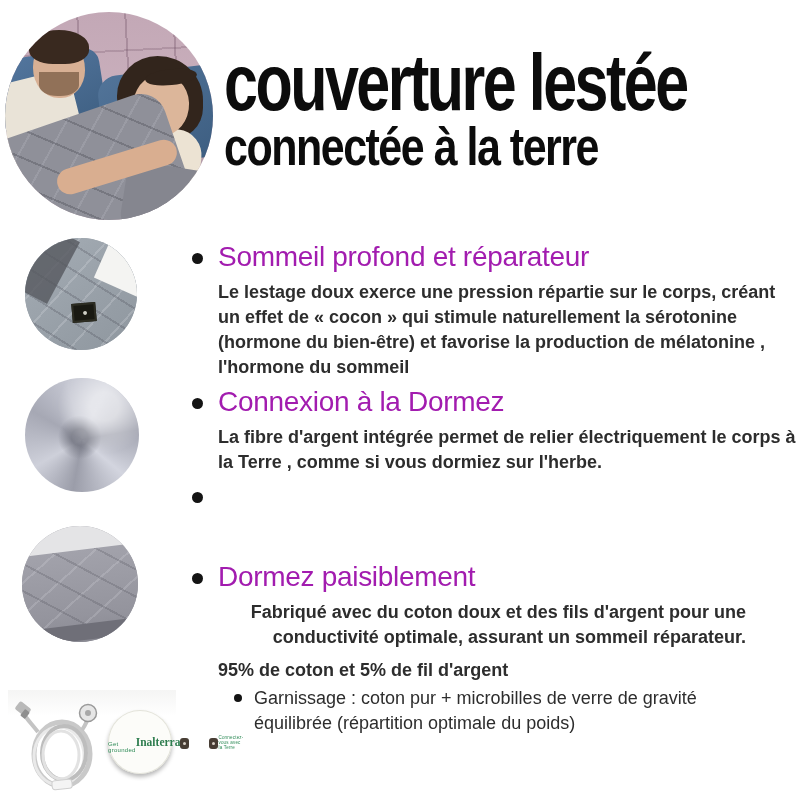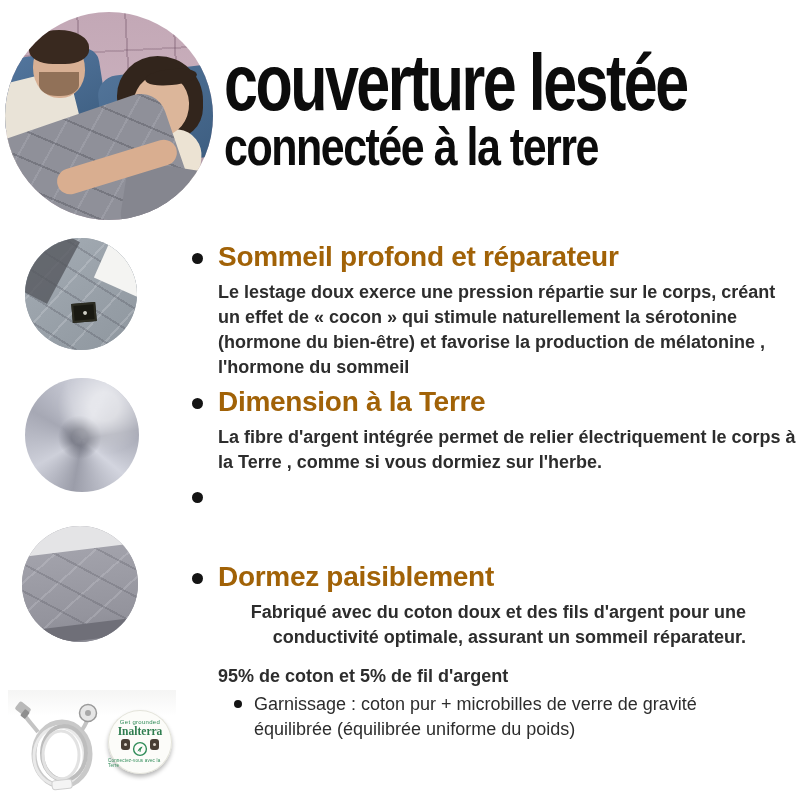--- a/index.html
+++ b/index.html
@@ -62,38 +62,38 @@
         background:
           repeating-linear-gradient(35deg, transparent 0 22px, rgba(60,60,70,.20) 22px 24px),
           repeating-linear-gradient(-35deg, transparent 0 22px, rgba(240,240,246,.16) 22px 24px),
           linear-gradient(180deg,#a2a2ab 0%,#94949d 60%,#82828b 100%); }
   .c3 .edge { position:absolute; left:-8px; bottom:2px; width:140px; height:16px; background:#6f6f78; transform:rotate(-7deg); }
 
   
   .feature { position:absolute; left:190px; width:606px; }
   .f-head { display:flex; align-items:center; }
   .dot { flex:0 0 11px; width:11px; height:11px; border-radius:50%; background:#141414; margin:2px 15px 0 2px; }
-  h3 { font-size:28px; font-weight:700; color:#a16207; letter-spacing:-0.3px; line-height:34px; }
+  h3 { font-size:28px; font-weight:400; color:#a21caf; letter-spacing:-0.3px; line-height:34px; }
   .body { margin:6px 0 0 28px; font-size:18px; line-height:25px; color:#2d2d2d;font-weight:bold; }
   .w1 { width:578px; } .w2 { width:585px; } .w4 { width:528px;text-align:right; }
   .keep-space { white-space:pre-wrap; }
   .sub-item { display:flex; margin:3px 0 0 44px; width:500px; }
   .sub-dot { flex:0 0 8px; width:8px; height:8px; border-radius:50%; background:#141414; margin:8px 12px 0 0; }
   .sub-text { font-size:18px; line-height:25px; color:#2d2d2d; }
   .footnote { position:absolute; left:212px; top:740px; width:586px; font-size:18.5px; line-height:26px;
               font-style:italic; color:#2a2a2a; }
 
   
   .product { position:absolute; left:8px; top:690px; width:168px; height:104px; background:#fff; }
   .product .bg-hint { position:absolute; left:0; top:0; width:168px; height:26px;
         background:linear-gradient(180deg,#f5f5f4,#ffffff); }
   .cable-svg { position:absolute; left:2px; top:6px; }
   .disc { position:absolute; right:4px; top:20px; width:64px; height:64px; border-radius:50%;
           background:#fcfcf9; box-shadow:0 3px 4px rgba(0,0,0,.28), inset 0 0 0 1px #e3e3da;
-          display:flex; flex-direction:column; align-items:center; }
+          display:flex; align-items:center; }
   .disc-top { margin-top:9px; font-size:6px; color:#2e8b57; letter-spacing:.3px; }
   .disc-brand { font-size:11.5px; font-weight:700; color:#2e7d4f; font-family:"Liberation Serif", serif; line-height:12px; }
   .sockets { display:flex; gap:20px; margin-top:2px; }
   .socket { width:9px; height:11px; background:#483e35; border-radius:3px; position:relative; }
   .socket::after { content:""; position:absolute; left:3px; top:4px; width:3px; height:3px; border-radius:50%; background:#d9d2c8; }
   .disc-logo { margin-top:-9px; }
   .disc-bottom { margin-top:1px; font-size:4.5px; color:#2e8b57; letter-spacing:.2px; }
 </style>
 </head>
 <body>
@@ -134,41 +134,41 @@
     <div class="f-head">
       <span class="dot"></span>
       <h3>Sommeil profond et réparateur</h3>
     </div>
     <p class="body w1">Le lestage doux exerce une pression répartie sur le corps, créant un effet de « cocon » qui stimule naturellement la sérotonine (hormone du bien-être) et favorise la production de mélatonine , l'hormone du sommeil</p>
   </section>
 
   <section class="feature" style="top:385px">
     <div class="f-head">
       <span class="dot"></span>
-      <h3>Dimension à la Terre</h3>
+      <h3>Connexion à la Dormez</h3>
     </div>
     <p class="body w2">La fibre d'argent intégrée permet de relier électriquement le corps à la Terre , comme si vous dormiez sur l'herbe.</p>
   </section>
 
   <section class="feature" style="top:490px">
     <div class="f-head">
       <span class="dot"></span>
     </div>
   </section>
 
   <section class="feature" style="top:560px">
     <div class="f-head">
       <span class="dot"></span>
       <h3>Dormez paisiblement</h3>
     </div>
     <p class="body w4">Fabriqué avec du coton doux et des fils d'argent pour une conductivité optimale, assurant un sommeil réparateur.</p>
-    <p class="body" style="margin-top:14px">95% de coton et 5% de fil d'argent</p>
+    <p class="body" style="margin-top:8px">95% de coton et 5% de fil d'argent</p>
     <div class="sub-item">
       <span class="sub-dot"></span>
-      <span class="sub-text">Garnissage : coton pur + microbilles de verre de gravité équilibrée (équilibrée uniforme du poids)</span>
+      <span class="sub-text">Garnissage : coton pur + microbilles de verre de gravité équilibrée (répartition optimale du poids)</span>
     </div>
   </section>
 
 
   <div class="product">
     <div class="bg-hint"></div>
     <svg class="cable-svg" width="96" height="96" viewBox="0 0 96 96">
       <ellipse cx="52" cy="58" rx="28" ry="32" fill="none" stroke="#c9c9c9" stroke-width="5"></ellipse>
       <ellipse cx="49" cy="60" rx="25" ry="29" fill="none" stroke="#e9e9e9" stroke-width="3"></ellipse>
       <ellipse cx="54" cy="57" rx="22" ry="27" fill="none" stroke="#bdbdbd" stroke-width="4"></ellipse>

